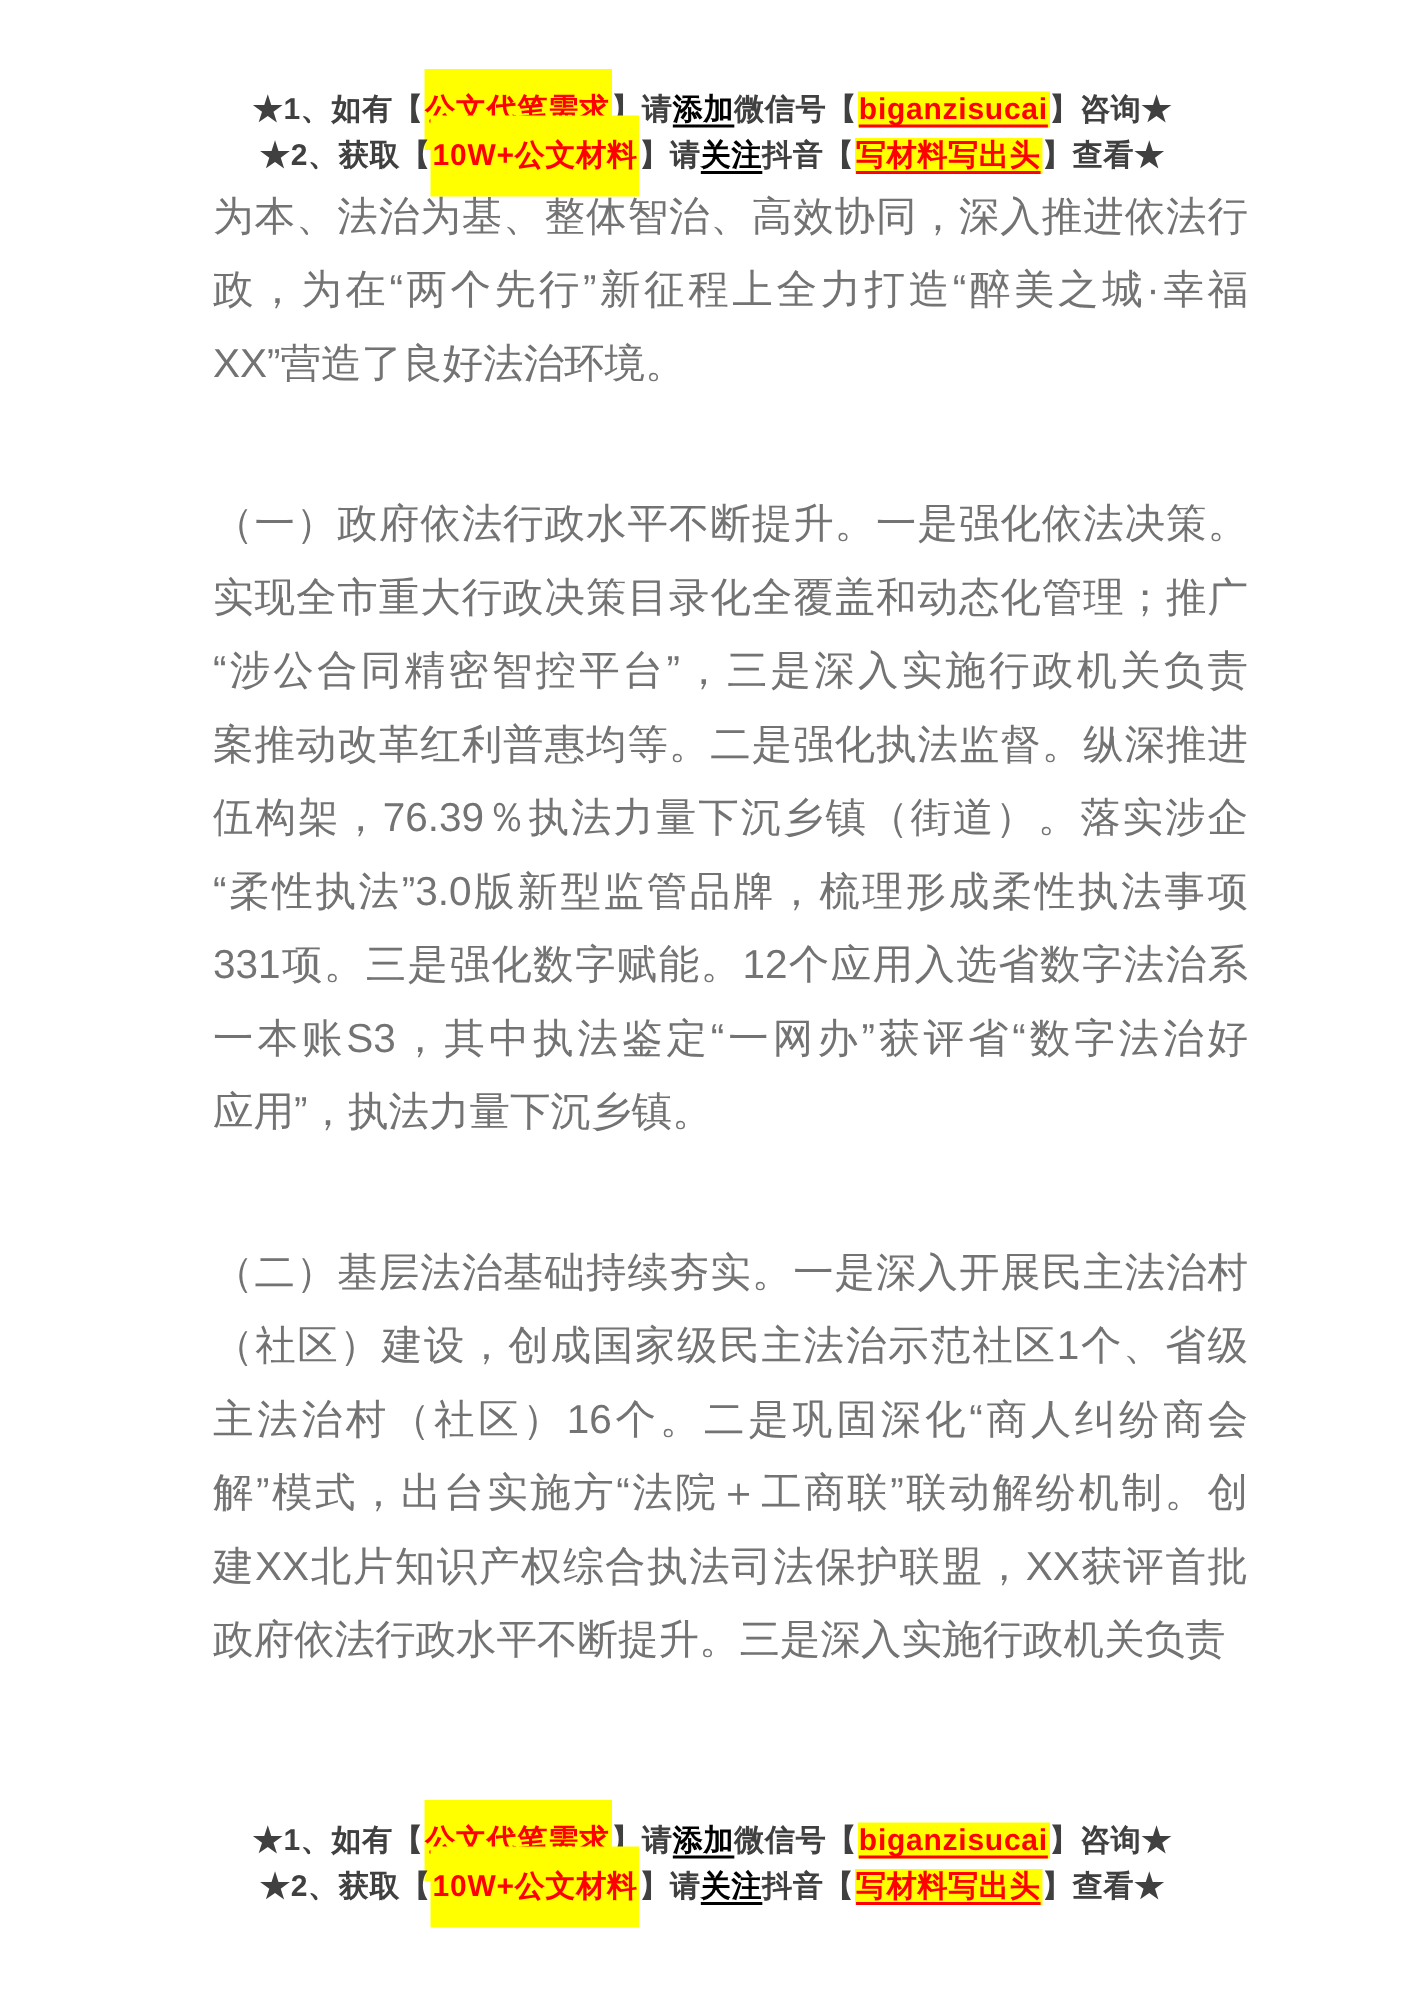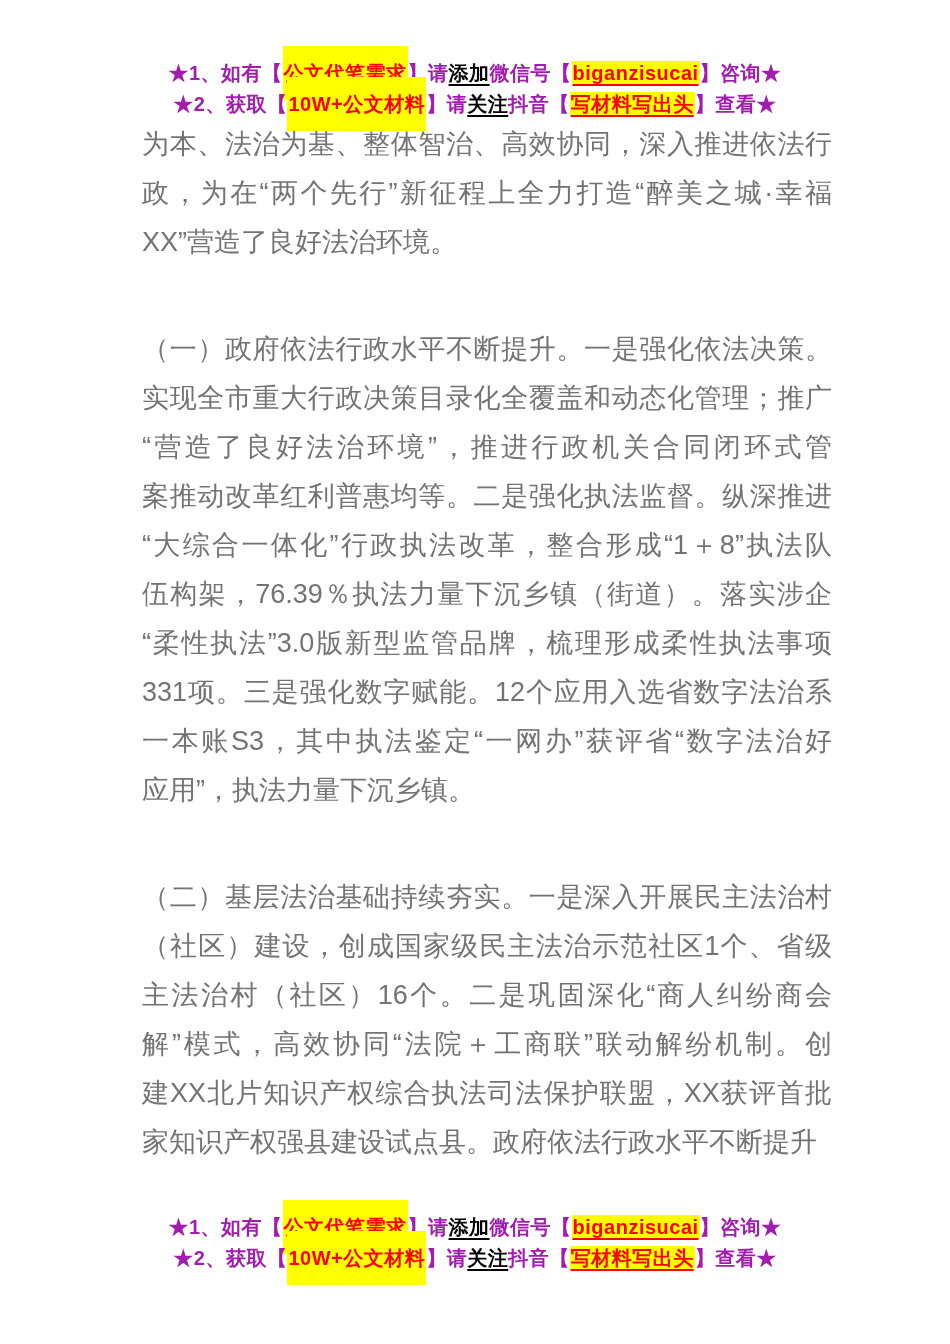--- a/index.html
+++ b/index.html
@@ -25,21 +25,21 @@
     font-weight: bold;
     font-size: 20px;
     line-height: 31px;
     color: #000000;
     letter-spacing: 0.5px;
     white-space: nowrap;
   }
   .ad-banner.top { top: 58px; }
   .ad-banner.bottom { top: 1212px; }
   .seg { display: inline; }
-  .seg.plain { color: #a21caf; }
+  .seg.plain { color: #404040; }
   .seg.underline {
     color: #000000;
     text-decoration: underline;
     text-decoration-thickness: 2px;
     text-underline-offset: 4px;
   }
   .seg.highlight {
     background: #ffff00;
     color: #ff0000;
     padding: 16px 1px;
@@ -87,36 +87,35 @@
 
   <div class="body-text">
       <div class="paragraph">
         <div class="text-line">为本、法治为基、整体智治、高效协同，深入推进依法行</div>
         <div class="text-line">政，为在“两个先行”新征程上全力打造“醉美之城·幸福</div>
         <div class="text-line last">XX”营造了良好法治环境。</div>
       </div>
       <div class="paragraph">
         <div class="text-line">（一）政府依法行政水平不断提升。一是强化依法决策。</div>
         <div class="text-line">实现全市重大行政决策目录化全覆盖和动态化管理；推广</div>
-        <div class="text-line">“营造了良好法治环境”，推进行政机关合同闭环式管</div>
+        <div class="text-line">“涉公合同精密智控平台”，三是深入实施行政机关负责</div>
         <div class="text-line">案推动改革红利普惠均等。二是强化执法监督。纵深推进</div>
-        <div class="text-line">“大综合一体化”行政执法改革，整合形成“1＋8”执法队</div>
         <div class="text-line">伍构架，76.39％执法力量下沉乡镇（街道）。落实涉企</div>
         <div class="text-line">“柔性执法”3.0版新型监管品牌，梳理形成柔性执法事项</div>
         <div class="text-line">331项。三是强化数字赋能。12个应用入选省数字法治系统</div>
         <div class="text-line">一本账S3，其中执法鉴定“一网办”获评省“数字法治好</div>
         <div class="text-line last">应用”，执法力量下沉乡镇。</div>
       </div>
       <div class="paragraph">
         <div class="text-line">（二）基层法治基础持续夯实。一是深入开展民主法治村</div>
         <div class="text-line">（社区）建设，创成国家级民主法治示范社区1个、省级民</div>
         <div class="text-line">主法治村（社区）16个。二是巩固深化“商人纠纷商会</div>
-        <div class="text-line">解”模式，高效协同“法院＋工商联”联动解纷机制。创</div>
+        <div class="text-line">解”模式，出台实施方“法院＋工商联”联动解纷机制。创</div>
         <div class="text-line">建XX北片知识产权综合执法司法保护联盟，XX获评首批国</div>
-        <div class="text-line last">家知识产权强县建设试点县。政府依法行政水平不断提升</div>
+        <div class="text-line last">政府依法行政水平不断提升。三是深入实施行政机关负责</div>
       </div>
     </div>
 
   <div class="ad-banner bottom">
     <div class="ad-line"><span class="seg plain">★1、如有【</span><span class="seg highlight">公文代笔需求</span><span class="seg plain">】请</span><span class="seg underline">添加</span><span class="seg plain">微信号【</span><span class="seg highlight-underline">biganzisucai</span><span class="seg plain">】咨询★</span></div>
     <div class="ad-line"><span class="seg plain">★2、获取【</span><span class="seg highlight">10W+公文材料</span><span class="seg plain">】请</span><span class="seg underline">关注</span><span class="seg plain">抖音【</span><span class="seg highlight-underline">写材料写出头</span><span class="seg plain">】查看★</span></div>
   </div>
 
 </div>
 

